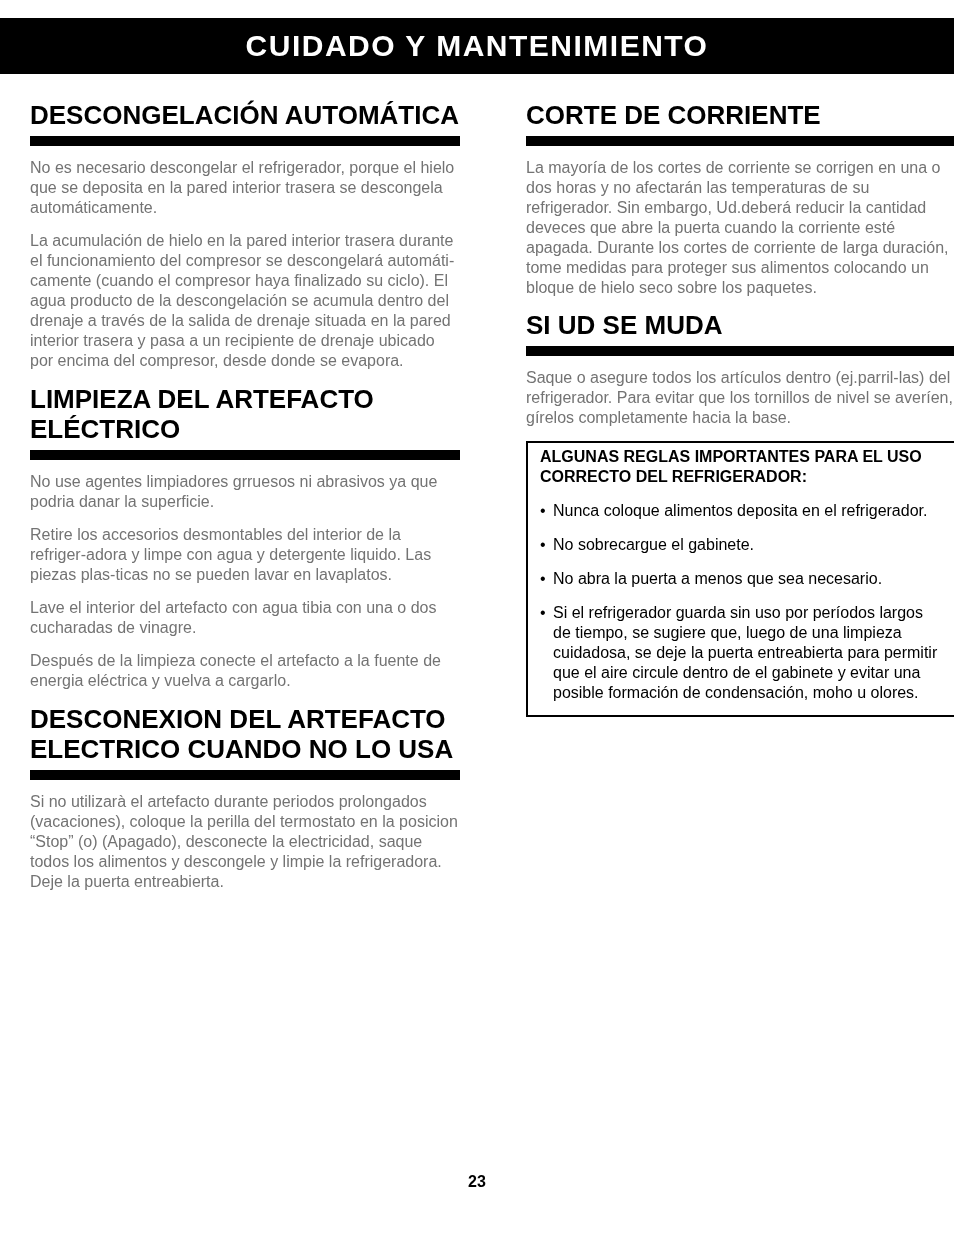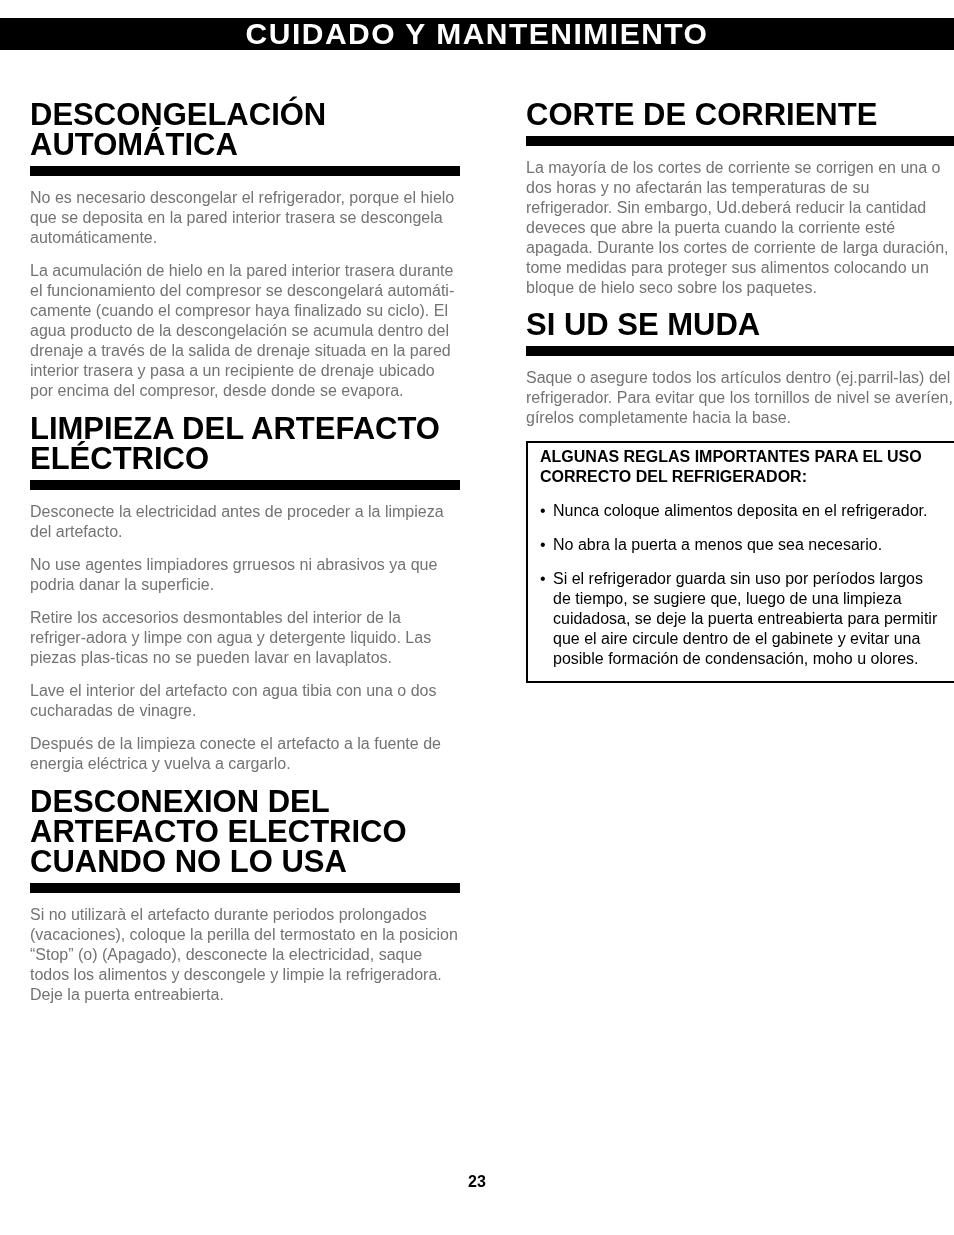--- a/index.html
+++ b/index.html
@@ -7,35 +7,35 @@
     width:954px;height:1235px;
     background:#ffffff;
     font-family:"Liberation Sans","DejaVu Sans",sans-serif;
     color:#000000;
     position:relative;
     overflow:hidden;
   }
   .page{position:relative;width:954px;height:1235px;background:#fff;}
 
   .header-bar{
-    position:absolute;left:0;top:18px;width:954px;height:32px;
+    position:absolute;left:0;top:18px;width:954px;height:56px;
     background:#000000;
     display:flex;align-items:center;justify-content:center;
   }
   .header-bar h1{
     margin:0;color:#ffffff;font-size:30px;font-weight:bold;
     letter-spacing:1.5px;line-height:46px;white-space:nowrap;
   }
 
   .col{position:absolute;top:100px;}
   .col-left{left:30px;width:430px;}
   .col-right{left:526px;width:432px;}
 
   .section-heading{
-    margin:0;font-size:31px;font-weight:bold;line-height:30px;
+    margin:0;font-size:26px;font-weight:bold;line-height:30px;
     letter-spacing:0;color:#000;
   }
   .heading-rule{
     height:10px;background:#000000;margin:6px 0 12px 0;
   }
   .section.mt{margin-top:12px;}
 
   .para{
     margin:0 0 13px 0;font-size:16px;line-height:20px;color:#737373;
   }
@@ -74,21 +74,20 @@
     <div class="section">
       <h2 class="section-heading">DESCONGELACIÓN AUTOMÁTICA</h2>
       <div class="heading-rule"></div>
       <p class="para">No es necesario descongelar el refrigerador, porque el hielo que se deposita en la pared interior trasera se descongela automáticamente.</p>
       <p class="para">La acumulación de hielo en la pared interior trasera durante el funcionamiento del compresor se descongelará automáti-camente (cuando el compresor haya finalizado su ciclo). El agua producto de la descongelación se acumula dentro del drenaje a través de la salida de drenaje situada en la pared interior trasera y pasa a un recipiente de drenaje ubicado por encima del compresor, desde donde se evapora.</p>
     </div>
 
     <div class="section">
       <h2 class="section-heading">LIMPIEZA DEL ARTEFACTO ELÉCTRICO</h2>
       <div class="heading-rule"></div>
-      <p class="para">Desconecte la electricidad antes de proceder a la limpieza del artefacto.</p>
       <p class="para">No use agentes limpiadores grruesos ni abrasivos ya que podria danar la superficie.</p>
       <p class="para">Retire los accesorios desmontables del interior de la refriger-adora y limpe con agua y detergente liquido. Las piezas plas-ticas no se pueden lavar en lavaplatos.</p>
       <p class="para">Lave el interior del artefacto con agua tibia con una o dos cucharadas de vinagre.</p>
       <p class="para">Después de la limpieza conecte el artefacto a la fuente de energia eléctrica y vuelva a cargarlo.</p>
     </div>
 
     <div class="section mt">
       <h2 class="section-heading">DESCONEXION DEL ARTEFACTO ELECTRICO CUANDO NO LO USA</h2>
       <div class="heading-rule"></div>
       <p class="para">Si no utilizarà el artefacto durante periodos prolongados (vacaciones), coloque la perilla del termostato en la posicion “Stop” (o) (Apagado), desconecte la electricidad, saque todos los alimentos y descongele y limpie la refrigeradora. Deje la puerta entreabierta.</p>
@@ -106,20 +105,21 @@
 
     <div class="section">
       <h2 class="section-heading">SI UD SE MUDA</h2>
       <div class="heading-rule"></div>
       <p class="para">Saque o asegure todos los artículos dentro (ej.parril-las) del refrigerador. Para evitar que los tornillos de nivel se averíen, gírelos completamente hacia la base.</p>
     </div>
 
     <div class="rules-box">
       <p class="rules-box-title">ALGUNAS REGLAS IMPORTANTES PARA EL USO CORRECTO DEL REFRIGERADOR:</p>
       <p class="bullet"><span class="bullet-marker">•</span><span>Nunca coloque alimentos deposita en el refrigerador.</span></p>
+      <p class="bullet"><span class="bullet-marker">•</span><span>No sobrecargue el gabinete.</span></p>
       <p class="bullet"><span class="bullet-marker">•</span><span>No abra la puerta a menos que sea necesario.</span></p>
       <p class="bullet"><span class="bullet-marker">•</span><span>Si el refrigerador guarda sin uso por períodos largos de tiempo, se sugiere que, luego de una limpieza cuidadosa, se deje la puerta entreabierta para permitir que el aire circule dentro de el gabinete y evitar una posible formación de condensación, moho u olores.</span></p>
     </div>
 
   </div>
 
   <div class="page-number">23</div>
 
 </div>
 

